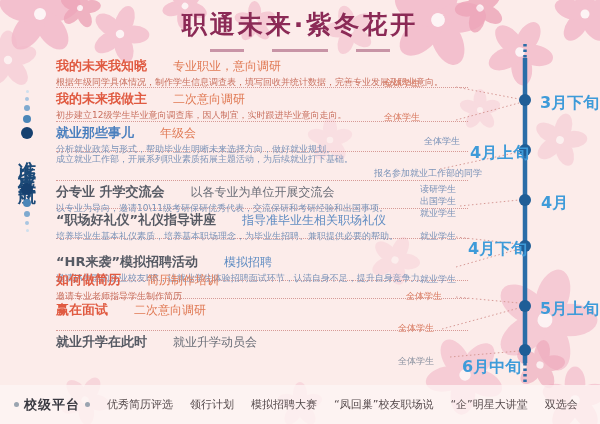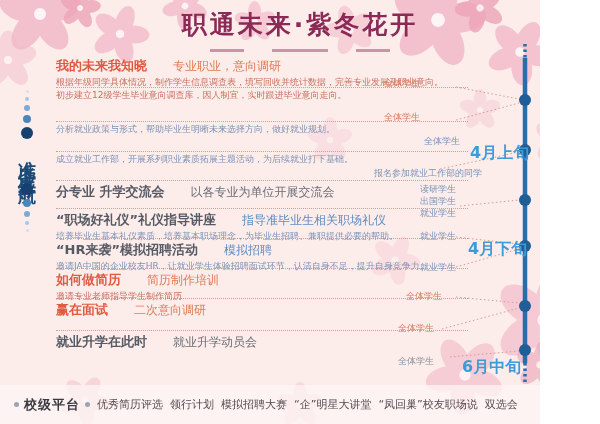--- a/index.html
+++ b/index.html
@@ -1,17 +1,17 @@
 <!DOCTYPE html>
 <html><head>
 <meta charset="utf-8">
 <style>
   html,body{margin:0;padding:0;}
   .poster{
-    position:relative;width:540px;height:424px;overflow:hidden;
+    position:relative;width:600px;height:424px;overflow:hidden;
     background:#fcecea;
     font-family:"DejaVu Sans","Liberation Sans",sans-serif;
   }
   .layer{position:absolute;left:0;top:0;width:600px;height:424px;pointer-events:none;}
   
   .main-title{
     position:absolute;left:0;top:8px;width:600px;text-align:center;
     font-size:25px;font-weight:bold;color:#8b2a56;letter-spacing:3px;
   }
   .title-decor{position:absolute;left:0;top:40px;width:600px;text-align:center;opacity:.45;}
@@ -36,21 +36,21 @@
   .aud{position:absolute;font-size:9px;white-space:nowrap;}
   .warm{color:#e05a41}.warm-sub{color:#e07a55}.warm-desc{color:#c9705f}.warm-aud{color:#d8795f}
   .cool{color:#4a7fbe}.cool-sub{color:#5f8cc2}.cool-desc{color:#7b93b8}.cool-aud{color:#7b93b8}
   .dark{color:#565a64}.dark-sub{color:#6a6e78}.dark-desc{color:#90909a}.dark-aud{color:#8a92a0}
   
   .date{position:absolute;font-size:16px;font-weight:bold;color:#3e9bd9;white-space:nowrap;}
   
   .footer{
     position:absolute;left:0;top:385px;width:600px;height:39px;
     background:rgba(253,246,244,.75);
-    display:flex;align-items:center;padding-left:14px;box-sizing:border-box;gap:7px;
+    display:flex;align-items:center;padding-left:14px;box-sizing:border-box;gap:17px;
   }
   .f-label-wrap{display:flex;align-items:center;gap:5px;}
   .f-dot{width:5px;height:5px;border-radius:50%;background:#9aa4b0;display:inline-block;}
   .f-label{font-size:13px;font-weight:bold;color:#3a3a42;letter-spacing:1px;}
   .f-item{font-size:11px;color:#554a4c;white-space:nowrap;}
 </style>
 </head>
 <body>
 
 <div class="poster">
@@ -114,48 +114,51 @@
     </div>
   </div>
 
   <div class="event rule" style="top:55px;height:32px">
     <div class="ev-head"><span class="ev-title warm">我的未来我知晓</span><span class="ev-sub warm-sub">专业职业，意向调研</span></div>
     <div class="ev-desc warm-desc">根据年级同学具体情况，制作学生信息调查表，填写回收并统计数据，完善专业发展及职业意向。</div>
     <span class="aud warm-aud" style="left:328px;top:22px">全体学生</span>
   </div>
 
   <div class="event rule" style="top:88px;height:33px">
+    <div class="ev-head"><span class="ev-title warm">我的未来我做主</span><span class="ev-sub warm-sub">二次意向调研</span></div>
     <div class="ev-desc warm-desc">初步建立12级学生毕业意向调查库，因人制宜，实时跟进毕业意向走向。</div>
     <span class="aud warm-aud" style="left:328px;top:23px">全体学生</span>
   </div>
 
   <div class="event rule" style="top:122px;height:29px">
+    <div class="ev-head"><span class="ev-title cool">就业那些事儿</span><span class="ev-sub warm-sub">年级会</span></div>
     <div class="ev-desc cool-desc">分析就业政策与形式，帮助毕业生明晰未来选择方向，做好就业规划。</div>
     <span class="aud cool-aud" style="left:368px;top:13px">全体学生</span>
   </div>
 
   <div class="event rule" style="top:152px;height:28px">
     <div class="ev-desc cool-desc">成立就业工作部，开展系列职业素质拓展主题活动，为后续就业打下基础。</div>
     <span class="aud cool-aud" style="left:318px;top:15px">报名参加就业工作部的同学</span>
   </div>
 
   <div class="event rule" style="top:181px;height:27px">
     <div class="ev-head"><span class="ev-title dark">分专业 升学交流会</span><span class="ev-sub dark-sub">以各专业为单位开展交流会</span></div>
+    <div class="ev-desc cool-desc">以专业为导向，邀请10\11级考研保研优秀代表，交流保研和考研经验和出国事项。</div>
     <span class="aud cool-aud" style="left:364px;top:2px">读研学生</span>
     <span class="aud cool-aud" style="left:364px;top:14px">出国学生</span>
     <span class="aud cool-aud" style="left:364px;top:26px">就业学生</span>
   </div>
 
   <div class="event rule" style="top:209px;height:29px">
     <div class="ev-head"><span class="ev-title dark">“职场好礼仪”礼仪指导讲座</span><span class="ev-sub cool-sub">指导准毕业生相关职场礼仪</span></div>
     <div class="ev-desc cool-desc">培养毕业生基本礼仪素质，培养基本职场理念，为毕业生招聘、兼职提供必要的帮助。</div>
     <span class="aud cool-aud" style="left:364px;top:21px">就业学生</span>
   </div>
 
-  <div class="event rule" style="top:239px;height:29px">
+  <div class="event rule" style="top:251px;height:29px">
     <div class="ev-head"><span class="ev-title dark">“HR来袭”模拟招聘活动</span><span class="ev-sub cool-sub">模拟招聘</span></div>
     <div class="ev-desc cool-desc">邀请JA中国的企业校友HR，让就业学生体验招聘面试环节，认清自身不足，提升自身竞争力。</div>
     <span class="aud cool-aud" style="left:364px;top:22px">就业学生</span>
   </div>
 
   <div class="event rule" style="top:269px;height:29px">
     <div class="ev-head"><span class="ev-title warm">如何做简历</span><span class="ev-sub warm-sub">简历制作培训</span></div>
     <div class="ev-desc warm-desc">邀请专业老师指导学生制作简历</div>
     <span class="aud warm-aud" style="left:350px;top:21px">全体学生</span>
   </div>
@@ -206,18 +209,18 @@
 
   <div class="footer">
     <div class="f-label-wrap">
       <span class="f-dot"></span>
       <span class="f-label">校级平台</span>
       <span class="f-dot"></span>
     </div>
     <span class="f-item">优秀简历评选</span>
     <span class="f-item">领行计划</span>
     <span class="f-item">模拟招聘大赛</span>
+    <span class="f-item">“凤回巢”校友职场说</span>
     <span class="f-item">“企”明星大讲堂</span>
-    <span class="f-item">“凤回巢”校友职场说</span>
     <span class="f-item">双选会</span>
   </div>
 
 </div>
 
 </body></html>

